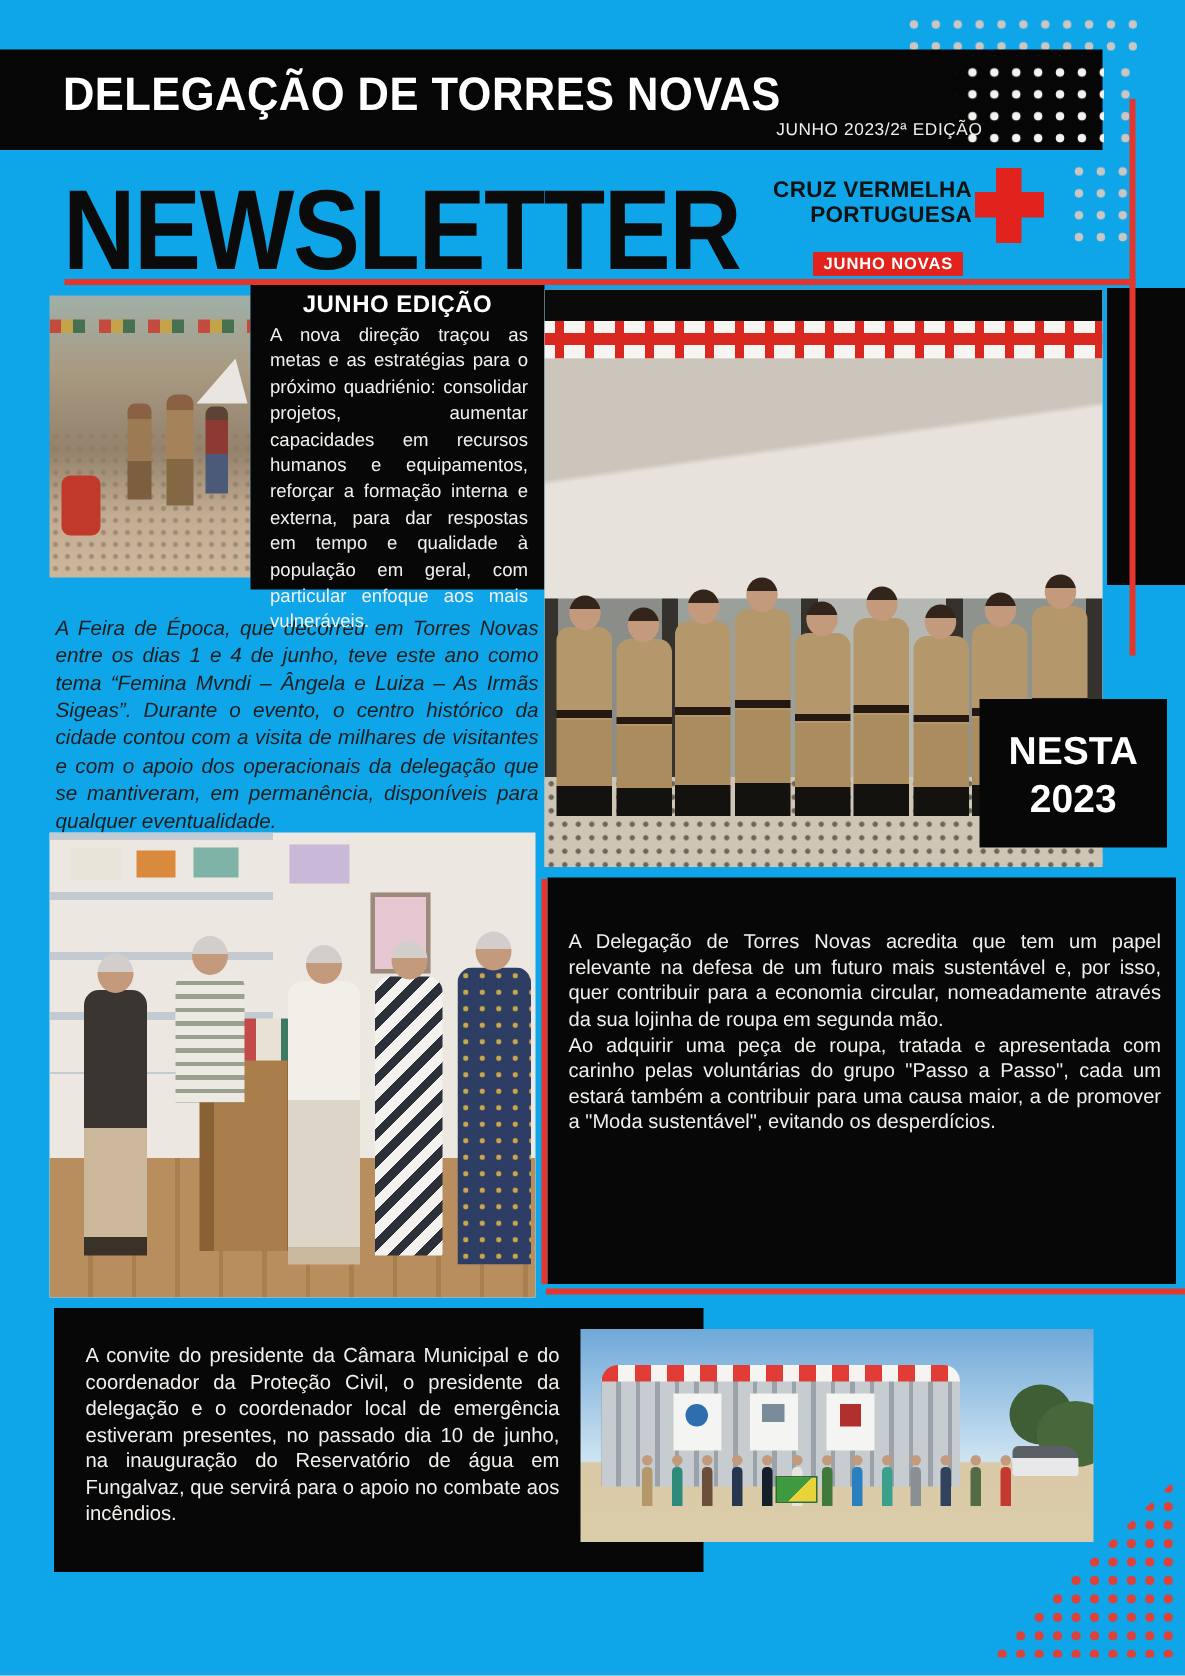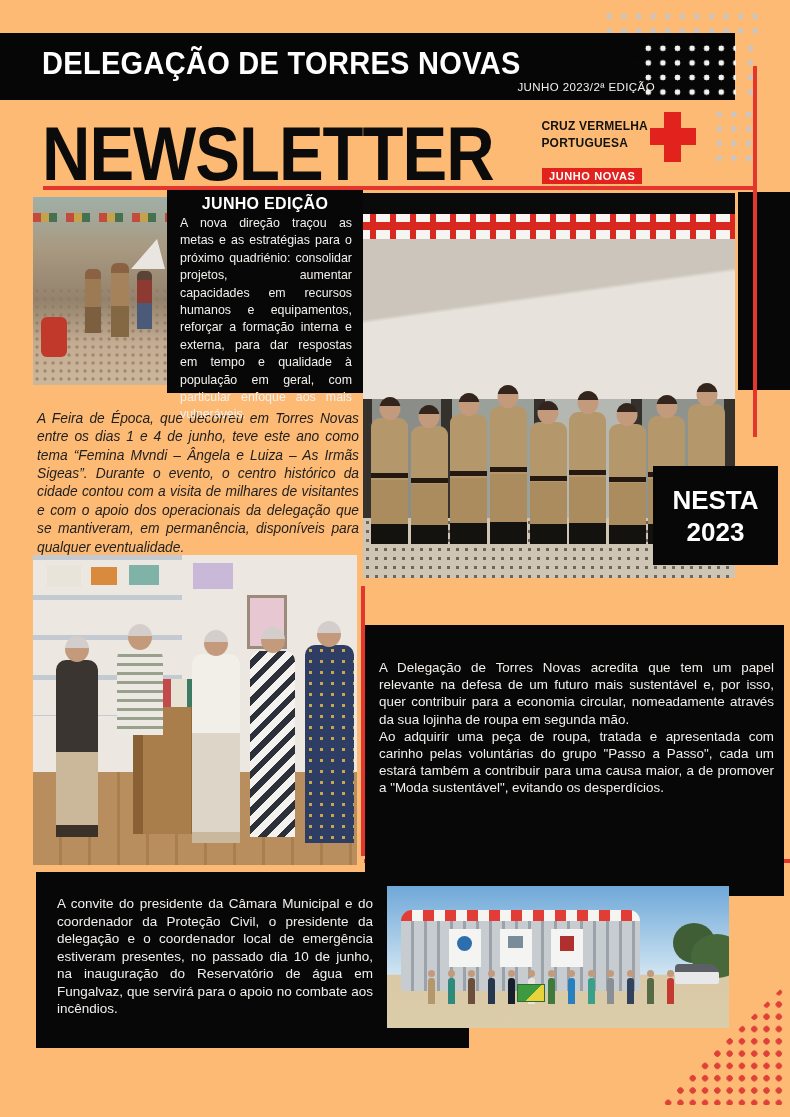--- a/index.html
+++ b/index.html
@@ -1,16 +1,16 @@
 <!DOCTYPE html>
 <html><head>
 <meta charset="utf-8">
 <style>
   html,body{margin:0;padding:0;background:#e9e2da;}
-  .page{position:relative;width:790px;height:1117px;background:#fdba74;overflow:hidden;
+  .page{position:relative;width:790px;height:1117px;background:#0ea5e9;overflow:hidden;
         font-family:"Liberation Sans",sans-serif;margin:0 auto;}
   .abs{position:absolute;}
 
   
   .banner{left:0;top:33px;width:735px;height:67px;background:#060606;}
   .banner-title{left:42px;top:13px;color:#ffffff;font-size:29px;font-weight:bold;
                 letter-spacing:.3px;transform:scaleY(1.08);transform-origin:left top;white-space:nowrap;}
   .banner-edition{right:80px;bottom:7px;color:#f2efec;font-size:11.5px;letter-spacing:.4px;}
 
   
@@ -29,39 +29,39 @@
   .vline{left:753px;top:66px;width:4px;height:371px;background:#e4362d;z-index:6;}
   .hline-top{left:43px;top:186px;width:714px;height:4px;background:#e4362d;z-index:1;}
   .sus-edge{left:361px;top:586px;width:4px;height:270px;background:#e4362d;z-index:3;}
   .sus-under{left:364px;top:859px;width:426px;height:4px;background:#e4362d;}
 
   
   .masthead{left:42px;top:116px;font-size:67px;font-weight:bold;color:#0b0b0b;line-height:1;
             letter-spacing:-1px;transform:scaleY(1.13);transform-origin:left top;white-space:nowrap;}
 
   
-  .logo-text{right:142px;top:118px;font-weight:bold;font-size:12px;
+  .logo-text{right:142px;top:118px;text-align:right;font-weight:bold;font-size:15px;
              line-height:17px;color:#121212;letter-spacing:.2px;}
   .cross{left:650px;top:112px;width:46px;height:50px;}
   .cross .v{position:absolute;left:14px;top:0;width:17px;height:50px;background:#e2231d;}
   .cross .h{position:absolute;left:0;top:16px;width:46px;height:17px;background:#e2231d;}
   .badge{left:542px;top:168px;background:#e2231d;color:#ffffff;font-weight:bold;font-size:11px;
          padding:2px 7px;letter-spacing:.6px;}
 
   
   .nesta{left:167px;top:190px;width:196px;height:203px;background:#070707;z-index:2;}
   .nesta h2{margin:5px 0 2px;text-align:center;color:#ffffff;font-size:16px;letter-spacing:.3px;}
   .nesta p{margin:0;padding:0 11px 0 13px;color:#f3f0ed;font-size:12.4px;line-height:17.4px;
            text-align:justify;}
 
   
   .feira-article{left:37px;top:396px;width:322px;color:#1e1e1e;font-size:13.8px;
                  line-height:18.4px;text-align:justify;font-style:italic;}
   .susbox{left:365px;top:585px;width:419px;height:271px;background:#070707;box-sizing:border-box;
-          padding:34px 10px 0 14px;z-index:2;margin-top:40px;}
+          padding:34px 10px 0 14px;z-index:2;}
   .susbox p{margin:0;color:#f2efec;font-size:13.4px;line-height:17.2px;text-align:justify;}
   .fungbox{left:36px;top:872px;width:433px;height:176px;background:#070707;box-sizing:border-box;
            padding:23px 0 0 21px;}
   .fungbox p{margin:0;width:316px;color:#f2efec;font-size:13.5px;line-height:17.5px;text-align:justify;}
 
   
   .datebox{left:653px;top:466px;width:125px;height:99px;background:#070707;z-index:5;
            display:flex;flex-direction:column;align-items:center;justify-content:center;
            color:#ffffff;font-weight:bold;font-size:26px;line-height:32px;}
 

